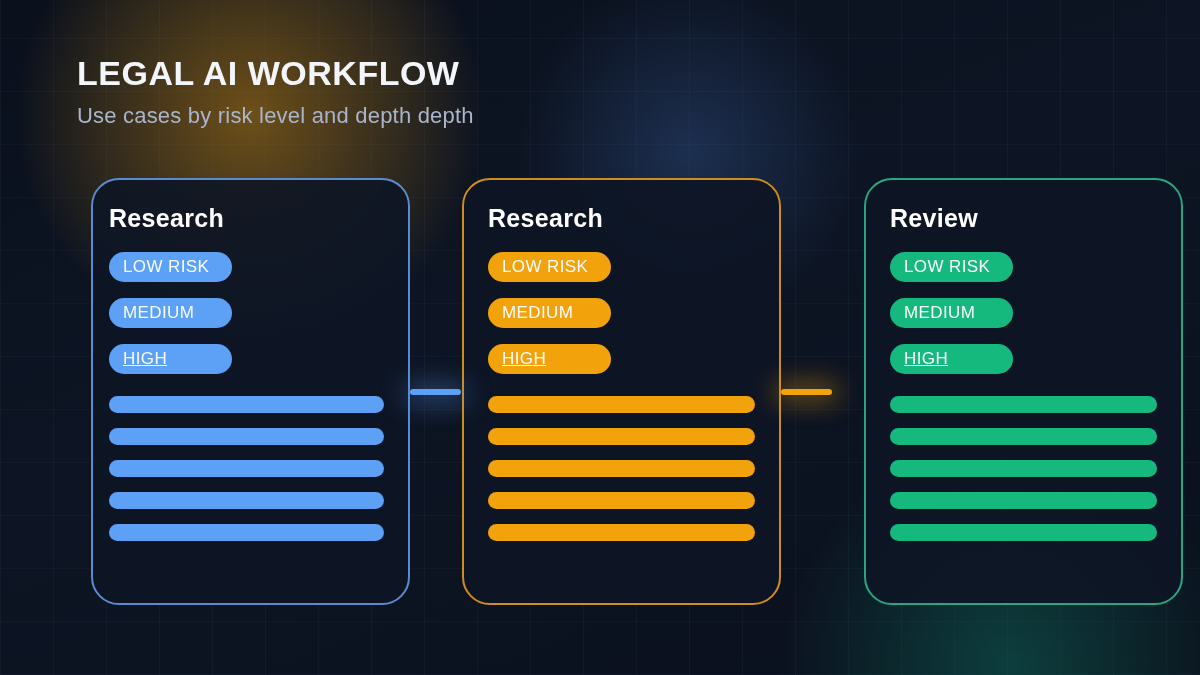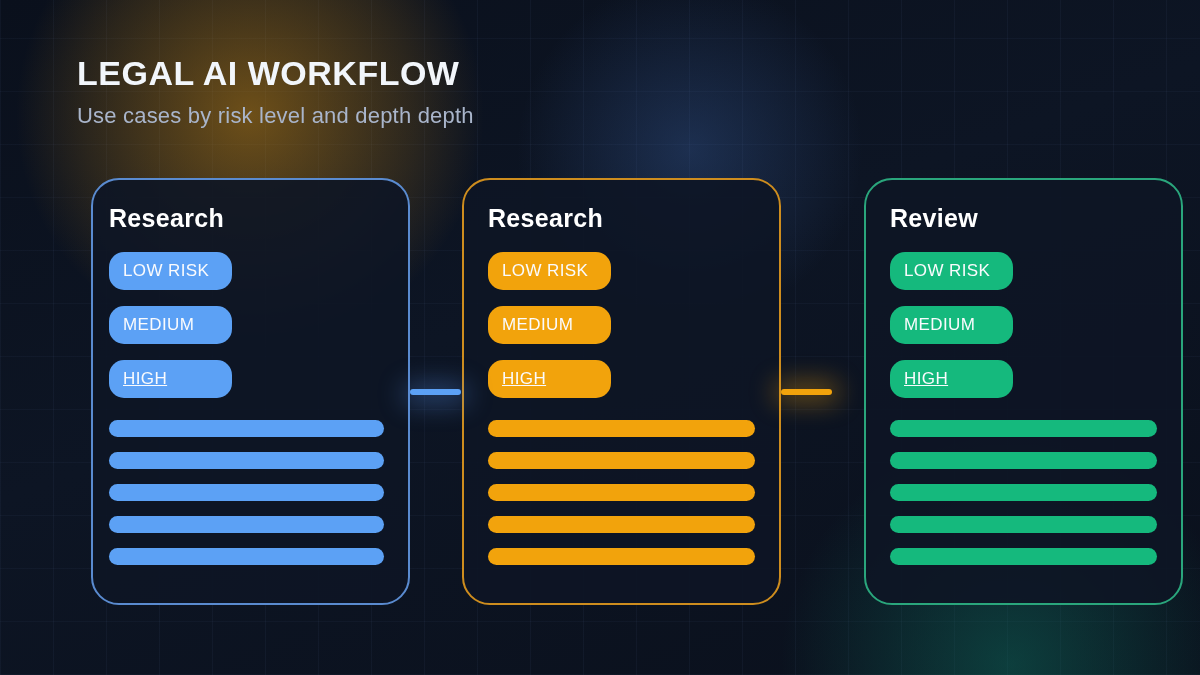--- a/index.html
+++ b/index.html
@@ -38,21 +38,21 @@
   .card-0 { left: 91px; padding-left: 16px; }
   .card-1 { left: 462px; }
   .card-2 { left: 864px; }
 
   .card h2 {
     margin: 0 0 19px 0; font-size: 25px; line-height: 1.15;
     font-weight: 700; color: #FFFFFF; letter-spacing: 0.3px;
   }
 
   .pill {
-    width: 123px; height: 38px; box-sizing: border-box;
+    width: 123px; height: 30px; box-sizing: border-box;
     display: flex; align-items: center; padding-left: 14px;
     border-radius: 15px; margin-bottom: 16px;
     background: var(--accent);
     color: #FAFBFD; font-size: 17px; letter-spacing: 0.4px;
   }
   .pills .pill:last-child { margin-bottom: 0; text-decoration: underline; }
 
   .bars { margin-top: 22px; }
   .bar {
     height: 17px; border-radius: 9px; margin-bottom: 15px;

